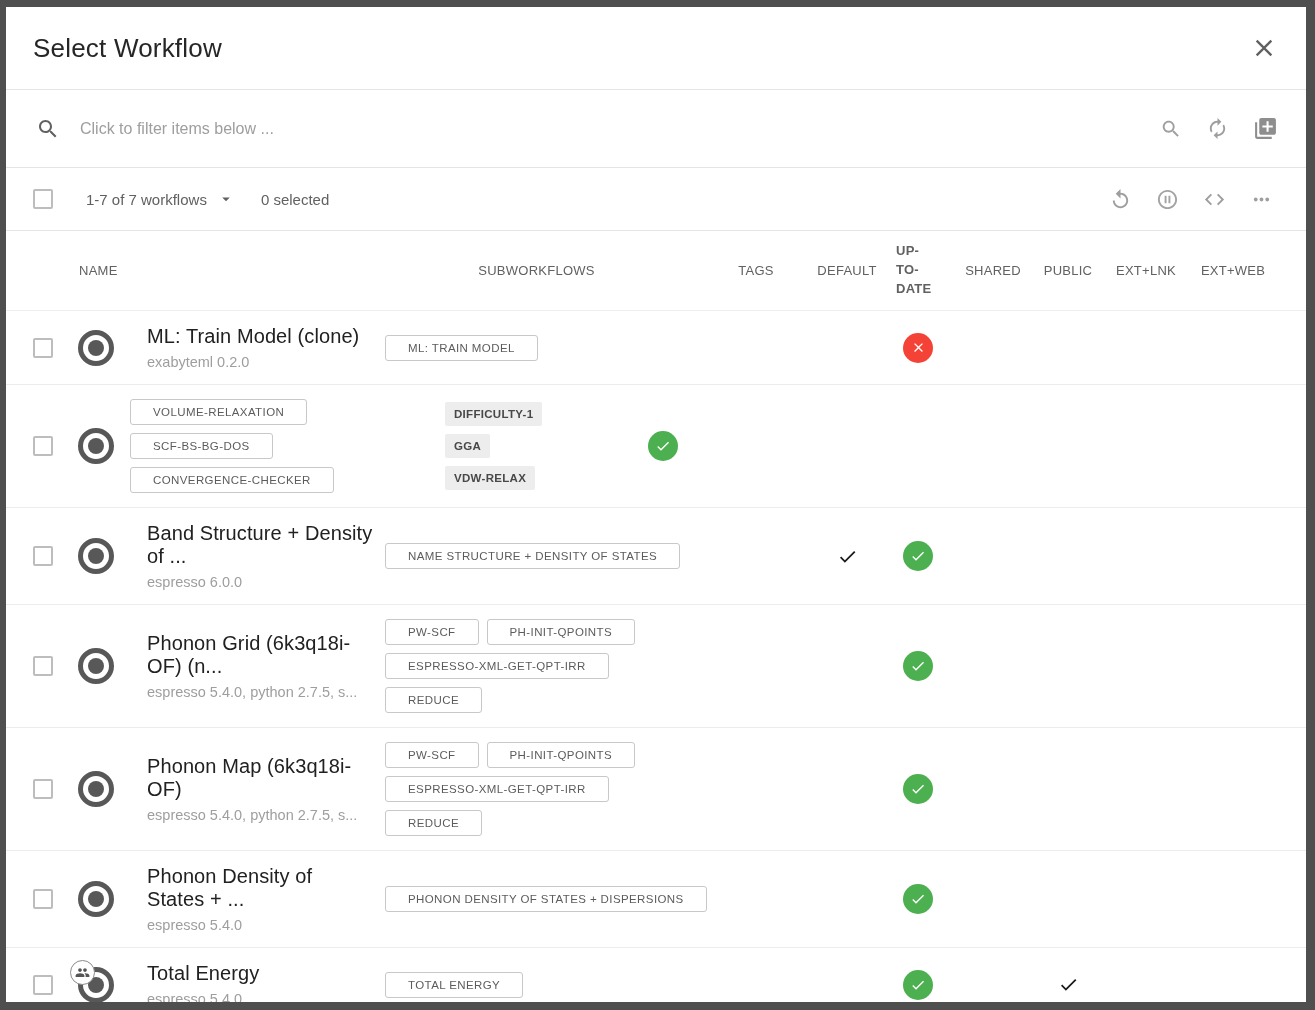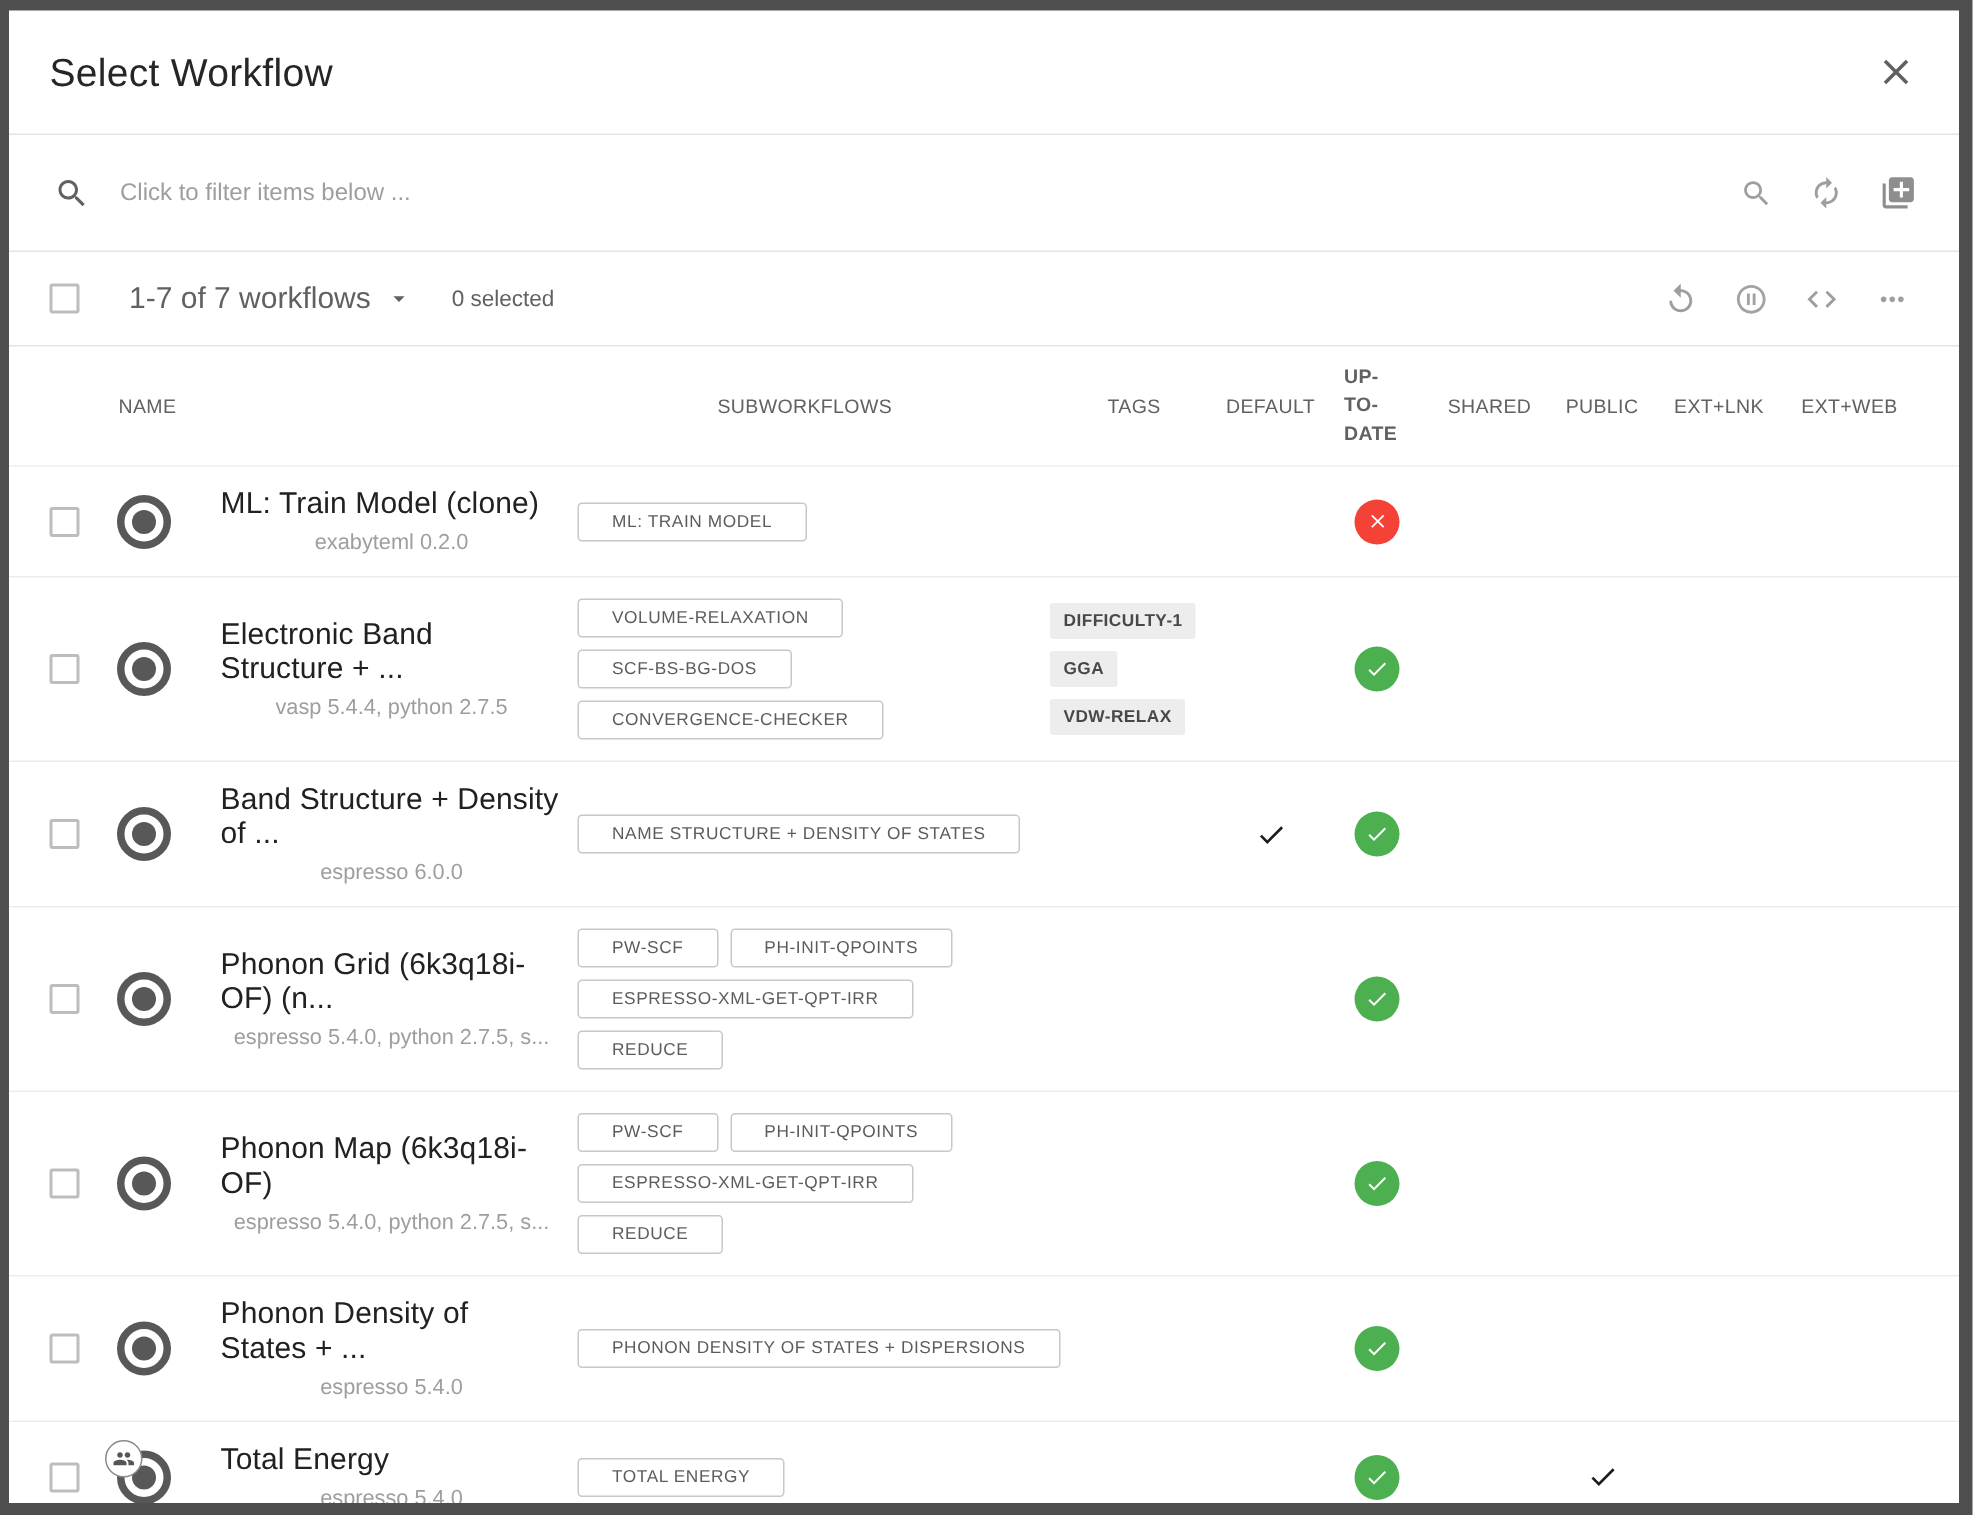--- a/index.html
+++ b/index.html
@@ -22,21 +22,21 @@
   .search-row { height:77px; min-height:77px; padding:0 28px 0 30px; display:flex; align-items:center; }
   .search-row .lead-icon { margin-right:20px; display:flex; }
   .search-input { flex:1; border:none; outline:none; font-size:16px; color:#424242; font-family:"Liberation Sans",sans-serif; }
   .search-input::placeholder { color:#9e9e9e; }
   .search-actions { display:flex; align-items:center; gap:24px; margin-left:16px; }
 
   
   .toolbar { height:62px; min-height:62px; padding:0 33px 0 27px; display:flex; align-items:center; }
   .toolbar.footer { height:54px; min-height:54px; }
   .checkbox { width:20px; height:20px; border:2px solid #bdbdbd; border-radius:2px; background:#fff; display:inline-block; }
-  .range-label { font-size:20px; color:#616161; margin-left:33px; }
+  .range-label { font-size:15px; color:#616161; margin-left:33px; }
   .caret { margin-left:10px; display:flex; }
   .selected-label { font-size:15px; color:#616161; margin-left:26px; }
   .toolbar-actions { margin-left:auto; display:flex; align-items:center; gap:24px; }
 
   
   .thead { height:80px; min-height:80px; display:flex; align-items:center; font-size:13px; color:#616161; letter-spacing:.25px; border-bottom:1px solid #efefef; }
   .tbody { }
   .row { display:flex; align-items:center; padding:14px 0; border-bottom:1px solid #ececec; }
 
   .c-check { width:56px; min-width:56px; padding-left:27px; display:flex; }
@@ -49,21 +49,21 @@
   .c-shared{ width:78px; min-width:78px; display:flex; justify-content:center; }
   .c-public{ width:72px; min-width:72px; display:flex; justify-content:center; }
   .c-extlnk{ width:84px; min-width:84px; display:flex; justify-content:center; }
   .c-extweb{ width:90px; min-width:90px; display:flex; justify-content:center; }
 
   .thead .h-name { width:323px; min-width:323px; padding-left:17px; text-align:left; justify-content:flex-start; }
   .thead div { display:flex; align-items:center; justify-content:center; }
   .h-label-narrow { max-width:44px; line-height:1.45; text-align:left; display:inline-block; }
 
   .wf-title { font-size:20px; color:#212121; letter-spacing:.1px; }
-  .wf-subtitle { font-size:14.5px; color:#9e9e9e; margin-top:6px;text-align:center; }
+  .wf-subtitle { font-size:14.5px; color:#9e9e9e; margin-top:6px; }
 
   .bullseye { position:relative; width:36px; height:36px; border:5px solid #585858; border-radius:50%; display:flex; align-items:center; justify-content:center; }
   .bullseye .dot { width:16px; height:16px; background:#585858; border-radius:50%; }
   .people-badge { position:absolute; top:-12px; left:-13px; width:25px; height:25px; background:#fff; border:1px solid #8a8a8a; border-radius:50%; display:flex; align-items:center; justify-content:center; }
 
   .chip { border:1px solid #c8c8c8; border-radius:3px; padding:6px 22px; font-size:11.5px; color:#5c5c5c; letter-spacing:.4px; white-space:nowrap; background:#fff; }
   .tag  { background:#ededed; border-radius:2px; padding:6px 9px; font-size:11.5px; font-weight:bold; color:#484848; letter-spacing:.3px; white-space:nowrap; }
 
   .status-circle { width:30px; height:30px; border-radius:50%; display:flex; align-items:center; justify-content:center; }
   .plain-check { display:flex; }
@@ -197,24 +197,20 @@
       </div>
       <div class="row">
         <div class="c-check">
           <span class="checkbox"></span>
         </div>
         <div class="c-icon">
           <span class="bullseye">
             <span class="dot"></span>
           </span>
         </div>
-        <div class="c-name">
-          <div class="wf-title">Electronic Band Structure + ...</div>
-          <div class="wf-subtitle">vasp 5.4.4, python 2.7.5</div>
-        </div>
         <div class="c-sub">
           <span class="chip">VOLUME-RELAXATION</span>
           <span class="chip">SCF-BS-BG-DOS</span>
           <span class="chip">CONVERGENCE-CHECKER</span>
         </div>
         <div class="c-tags">
           <span class="tag">DIFFICULTY-1</span>
           <span class="tag">GGA</span>
           <span class="tag">VDW-RELAX</span>
         </div>

